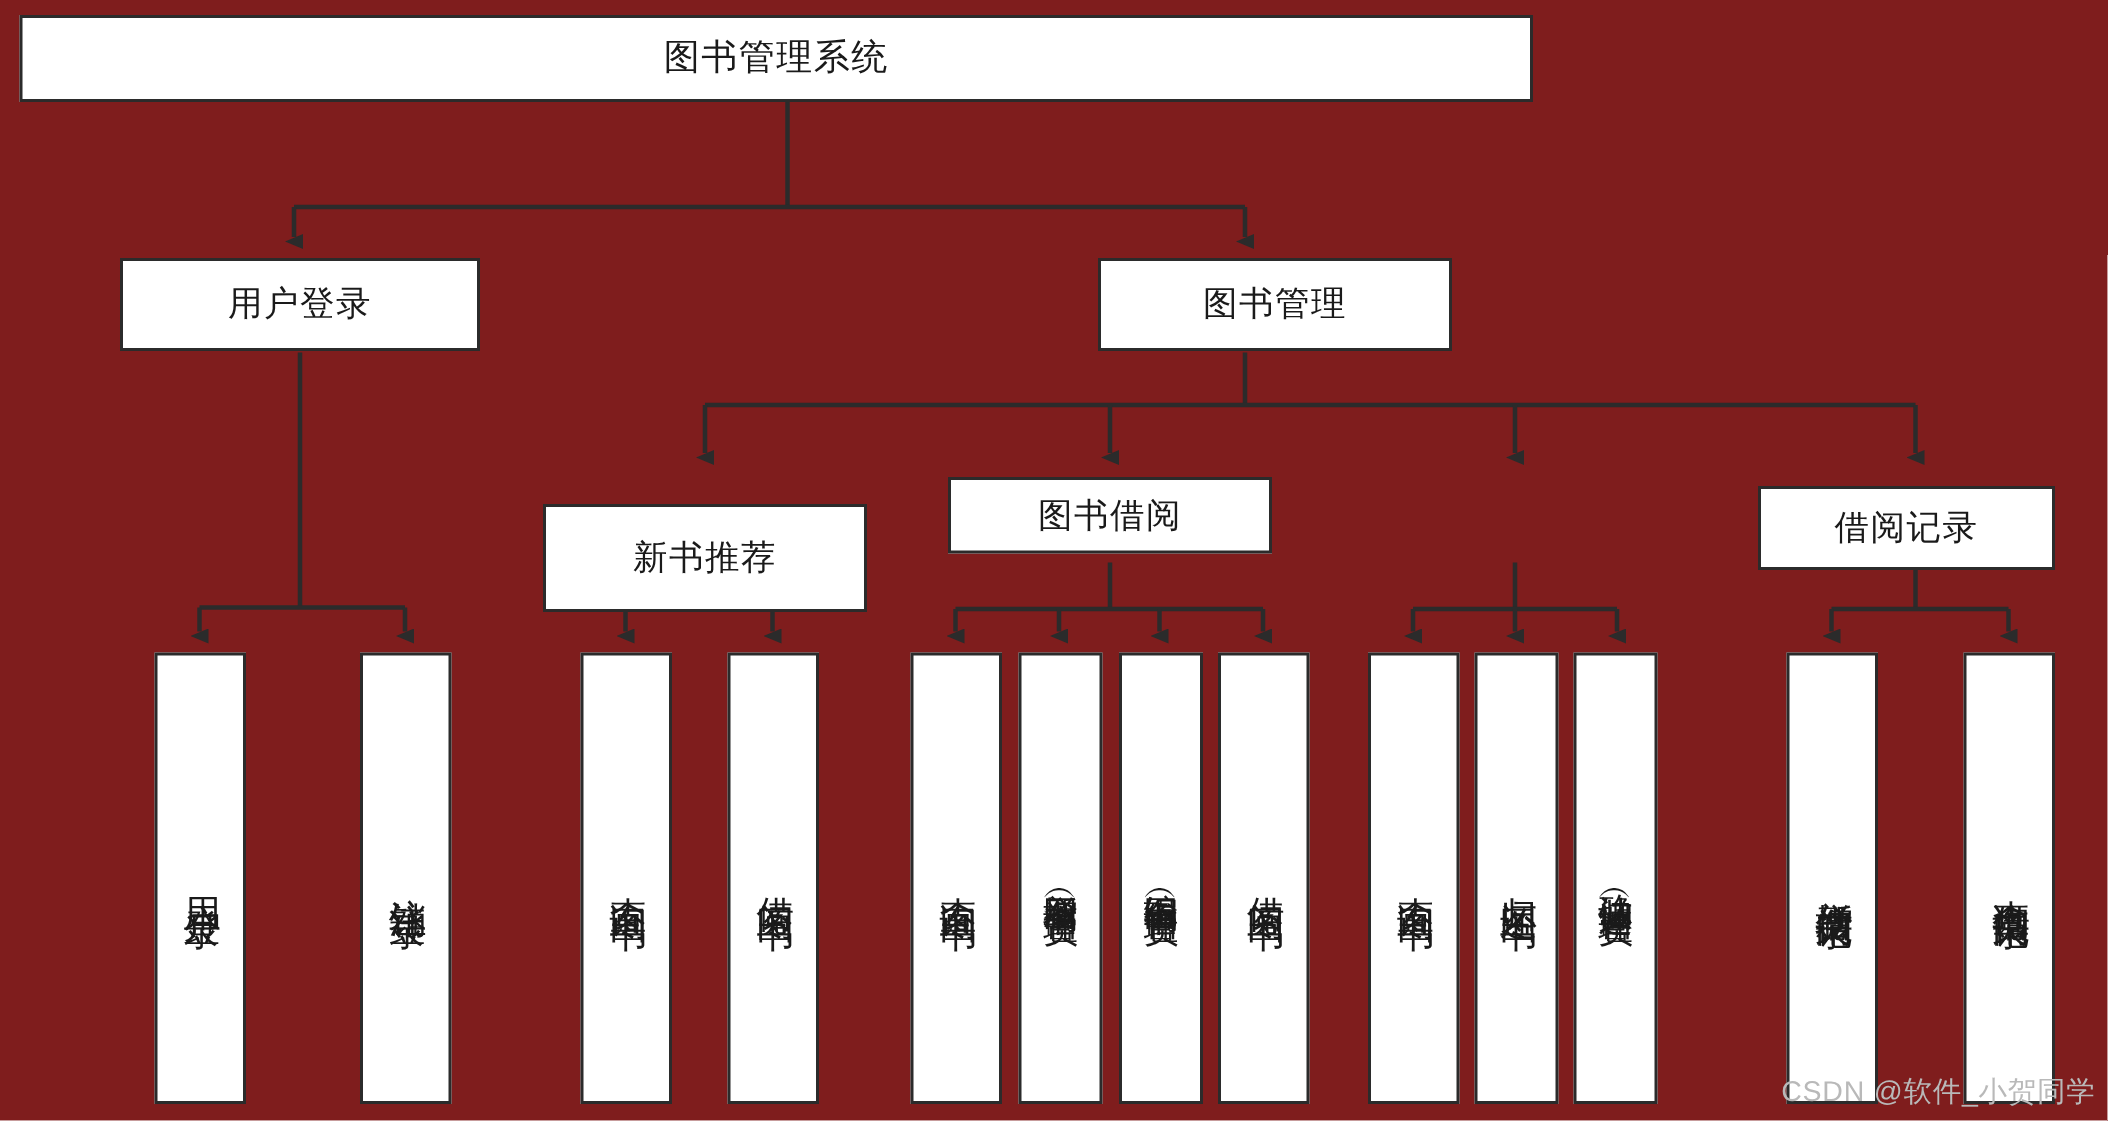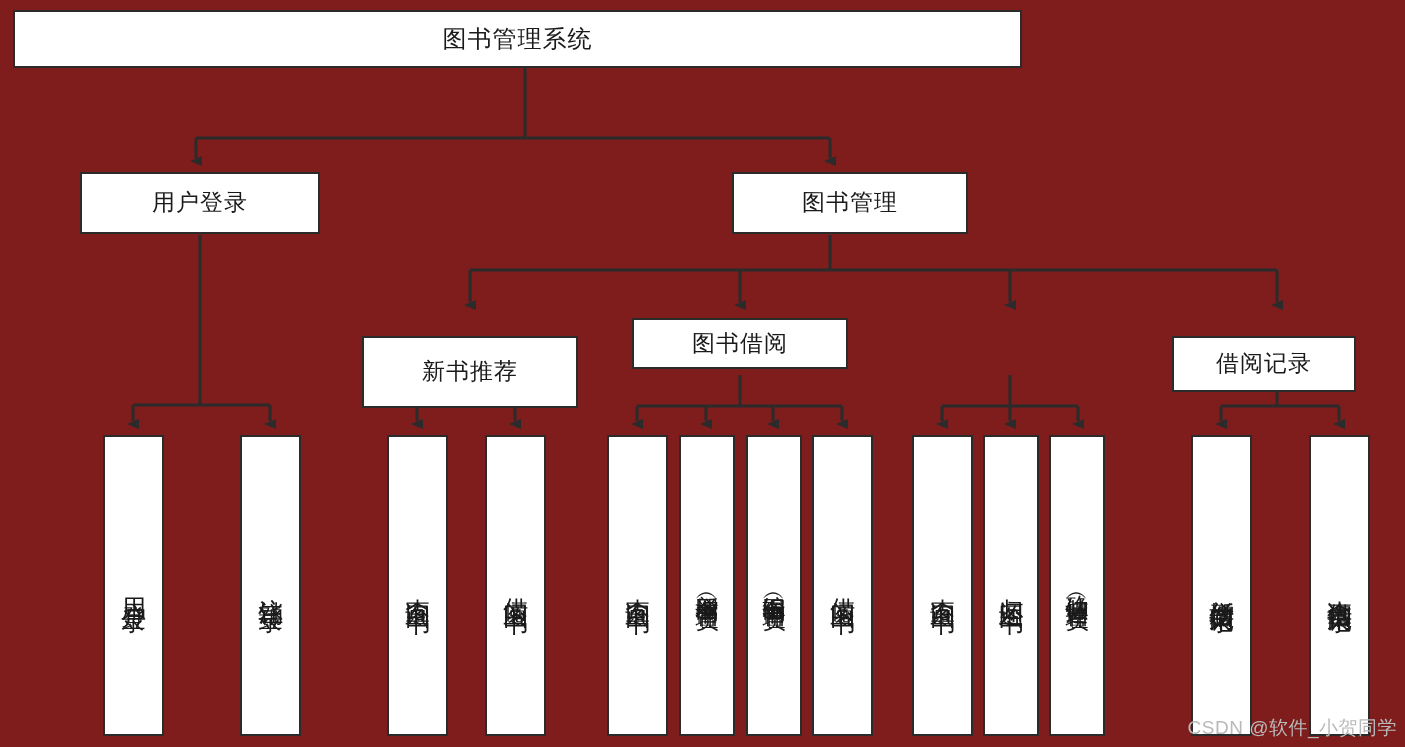--- a/index.html
+++ b/index.html
@@ -138,21 +138,21 @@
 
   <div class="node horiz" style="left:362px; top:336px; width:216px; height:72px;">
     <span>新书推荐</span>
   </div>
 
   <div class="node horiz" style="left:632px; top:318px; width:216px; height:51px;">
     <span>图书借阅</span>
   </div>
 
 
-  <div class="node horiz" style="left:1172px; top:336px; width:184px; height:56px;">
+  <div class="node horiz" style="left:1172px; top:324px; width:198px; height:56px;">
     <span>借阅记录</span>
   </div>
 
   <div class="node vert" style="left:103px; top:435px; width:61px; height:301px;">
     <span class="vtext">用户登录</span>
   </div>
 
   <div class="node vert" style="left:240px; top:435px; width:61px; height:301px;">
     <span class="vtext">注销登录</span>
   </div>

